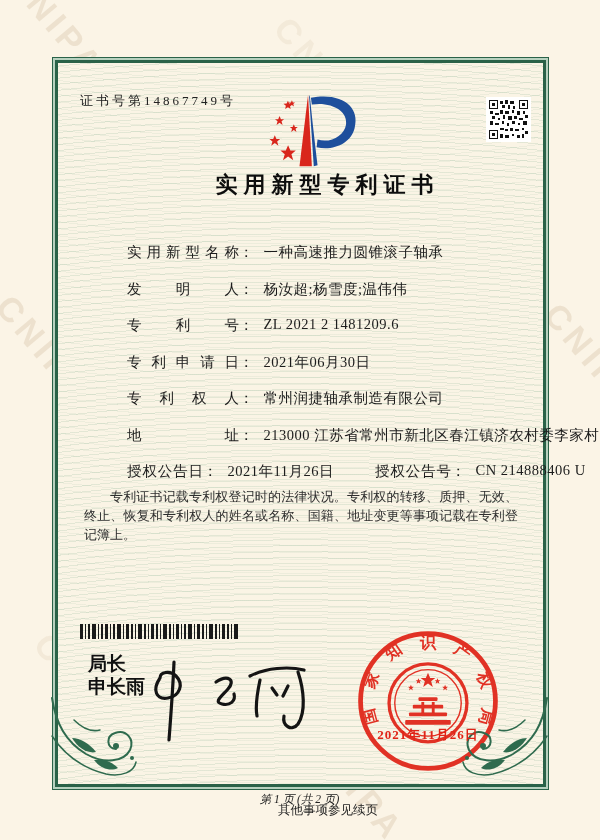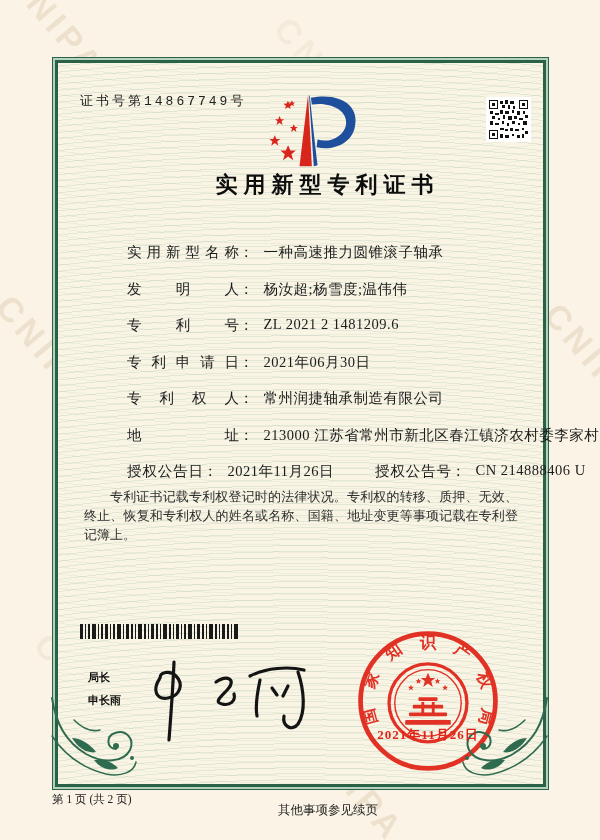--- a/index.html
+++ b/index.html
@@ -23,47 +23,47 @@
     position:absolute;inset:2px;border:3px solid #2a6248;background:#faf4e5;
   }
   .frame-inner::before{
     content:"";position:absolute;inset:0;pointer-events:none;
     background:
       repeating-radial-gradient(circle at 50% 330%, rgba(70,140,100,.13) 0 1px, transparent 1px 6px),
       repeating-radial-gradient(circle at 50% -240%, rgba(70,140,100,.07) 0 1px, transparent 1px 7px);
   }
   .corner{position:absolute;z-index:4;width:96px;height:96px;}
   .abs{position:absolute;z-index:2;}
-  .certno{left:80px;top:92px;font-size:13px;letter-spacing:3px;color:#222;font-family:Liberation Mono, monospace;}
+  .certno{left:80px;top:92px;font-size:13px;letter-spacing:3px;color:#222;}
   .logo{left:252px;top:92px;width:114px;height:80px;}
   .qr{left:486px;top:97px;width:41px;height:41px;background:#fff;padding:2px;}
   .title{
     left:52px;top:170px;width:551px;text-align:center;
     font-size:22px;font-weight:bold;letter-spacing:6px;color:#0d0d0d;
   }
   .fields{left:82px;top:243px;width:450px;font-size:14.5px;color:#1c1c1c;}
   .frow{height:36.5px;white-space:nowrap;}
   .flabel{display:inline-block;width:112px;text-align:justify;text-align-last:justify;vertical-align:top;margin-left:45px;}
   .fcolon{display:inline-block;vertical-align:top;}
   .fvalue{display:inline-block;margin-left:10px;vertical-align:top;letter-spacing:0.5px;}
   .pair2{position:absolute;left:248px;top:0;}
   .paras{
     left:84px;top:487px;width:434px;font-size:13px;line-height:19px;
     color:#2e2e2e;text-align:justify;
   }
   .paras p{margin:0;text-indent:2em;}
   .barcode{left:80px;top:624px;width:160px;height:15px;}
-  .officer{left:88px;top:666px;font-size:11px;font-weight:bold;color:#111;line-height:23px;}
+  .officer{left:88px;top:652px;font-size:19px;font-weight:bold;color:#111;line-height:23px;}
   .signature{left:138px;top:652px;width:185px;height:100px;z-index:3;}
   .seal{left:352px;top:625px;width:152px;height:152px;z-index:3;opacity:.93;}
   .sealdate{
     left:356px;top:726px;width:144px;text-align:center;z-index:4;
     font-size:13px;font-weight:bold;color:#e02417;letter-spacing:1px;
   }
-  .pagenum{left:52px;top:792px;width:495px;font-size:11.5px;color:#222;z-index:2;}
+  .pagenum{left:52px;top:792px;width:495px;text-align:center;font-size:11.5px;color:#222;z-index:2;font-style:italic;}
   .footnote{left:0;top:802px;width:600px;text-align:center;font-size:12.5px;color:#222;z-index:2;padding-left:28px;}
   svg text.sealchar{font-family:"Liberation Serif",serif;font-weight:bold;fill:#e02417;font-size:17px;}
 </style>
 </head>
 <body>
 
 <span class="wm" style="left:-8px;top:4px;">CNIPA</span>
 <span class="wm" style="left:258px;top:52px;opacity:.55;">CNIPA</span>
 <span class="wm" style="left:-20px;top:330px;">CNIPA</span>
 <span class="wm" style="left:528px;top:338px;">CNIPA</span>

